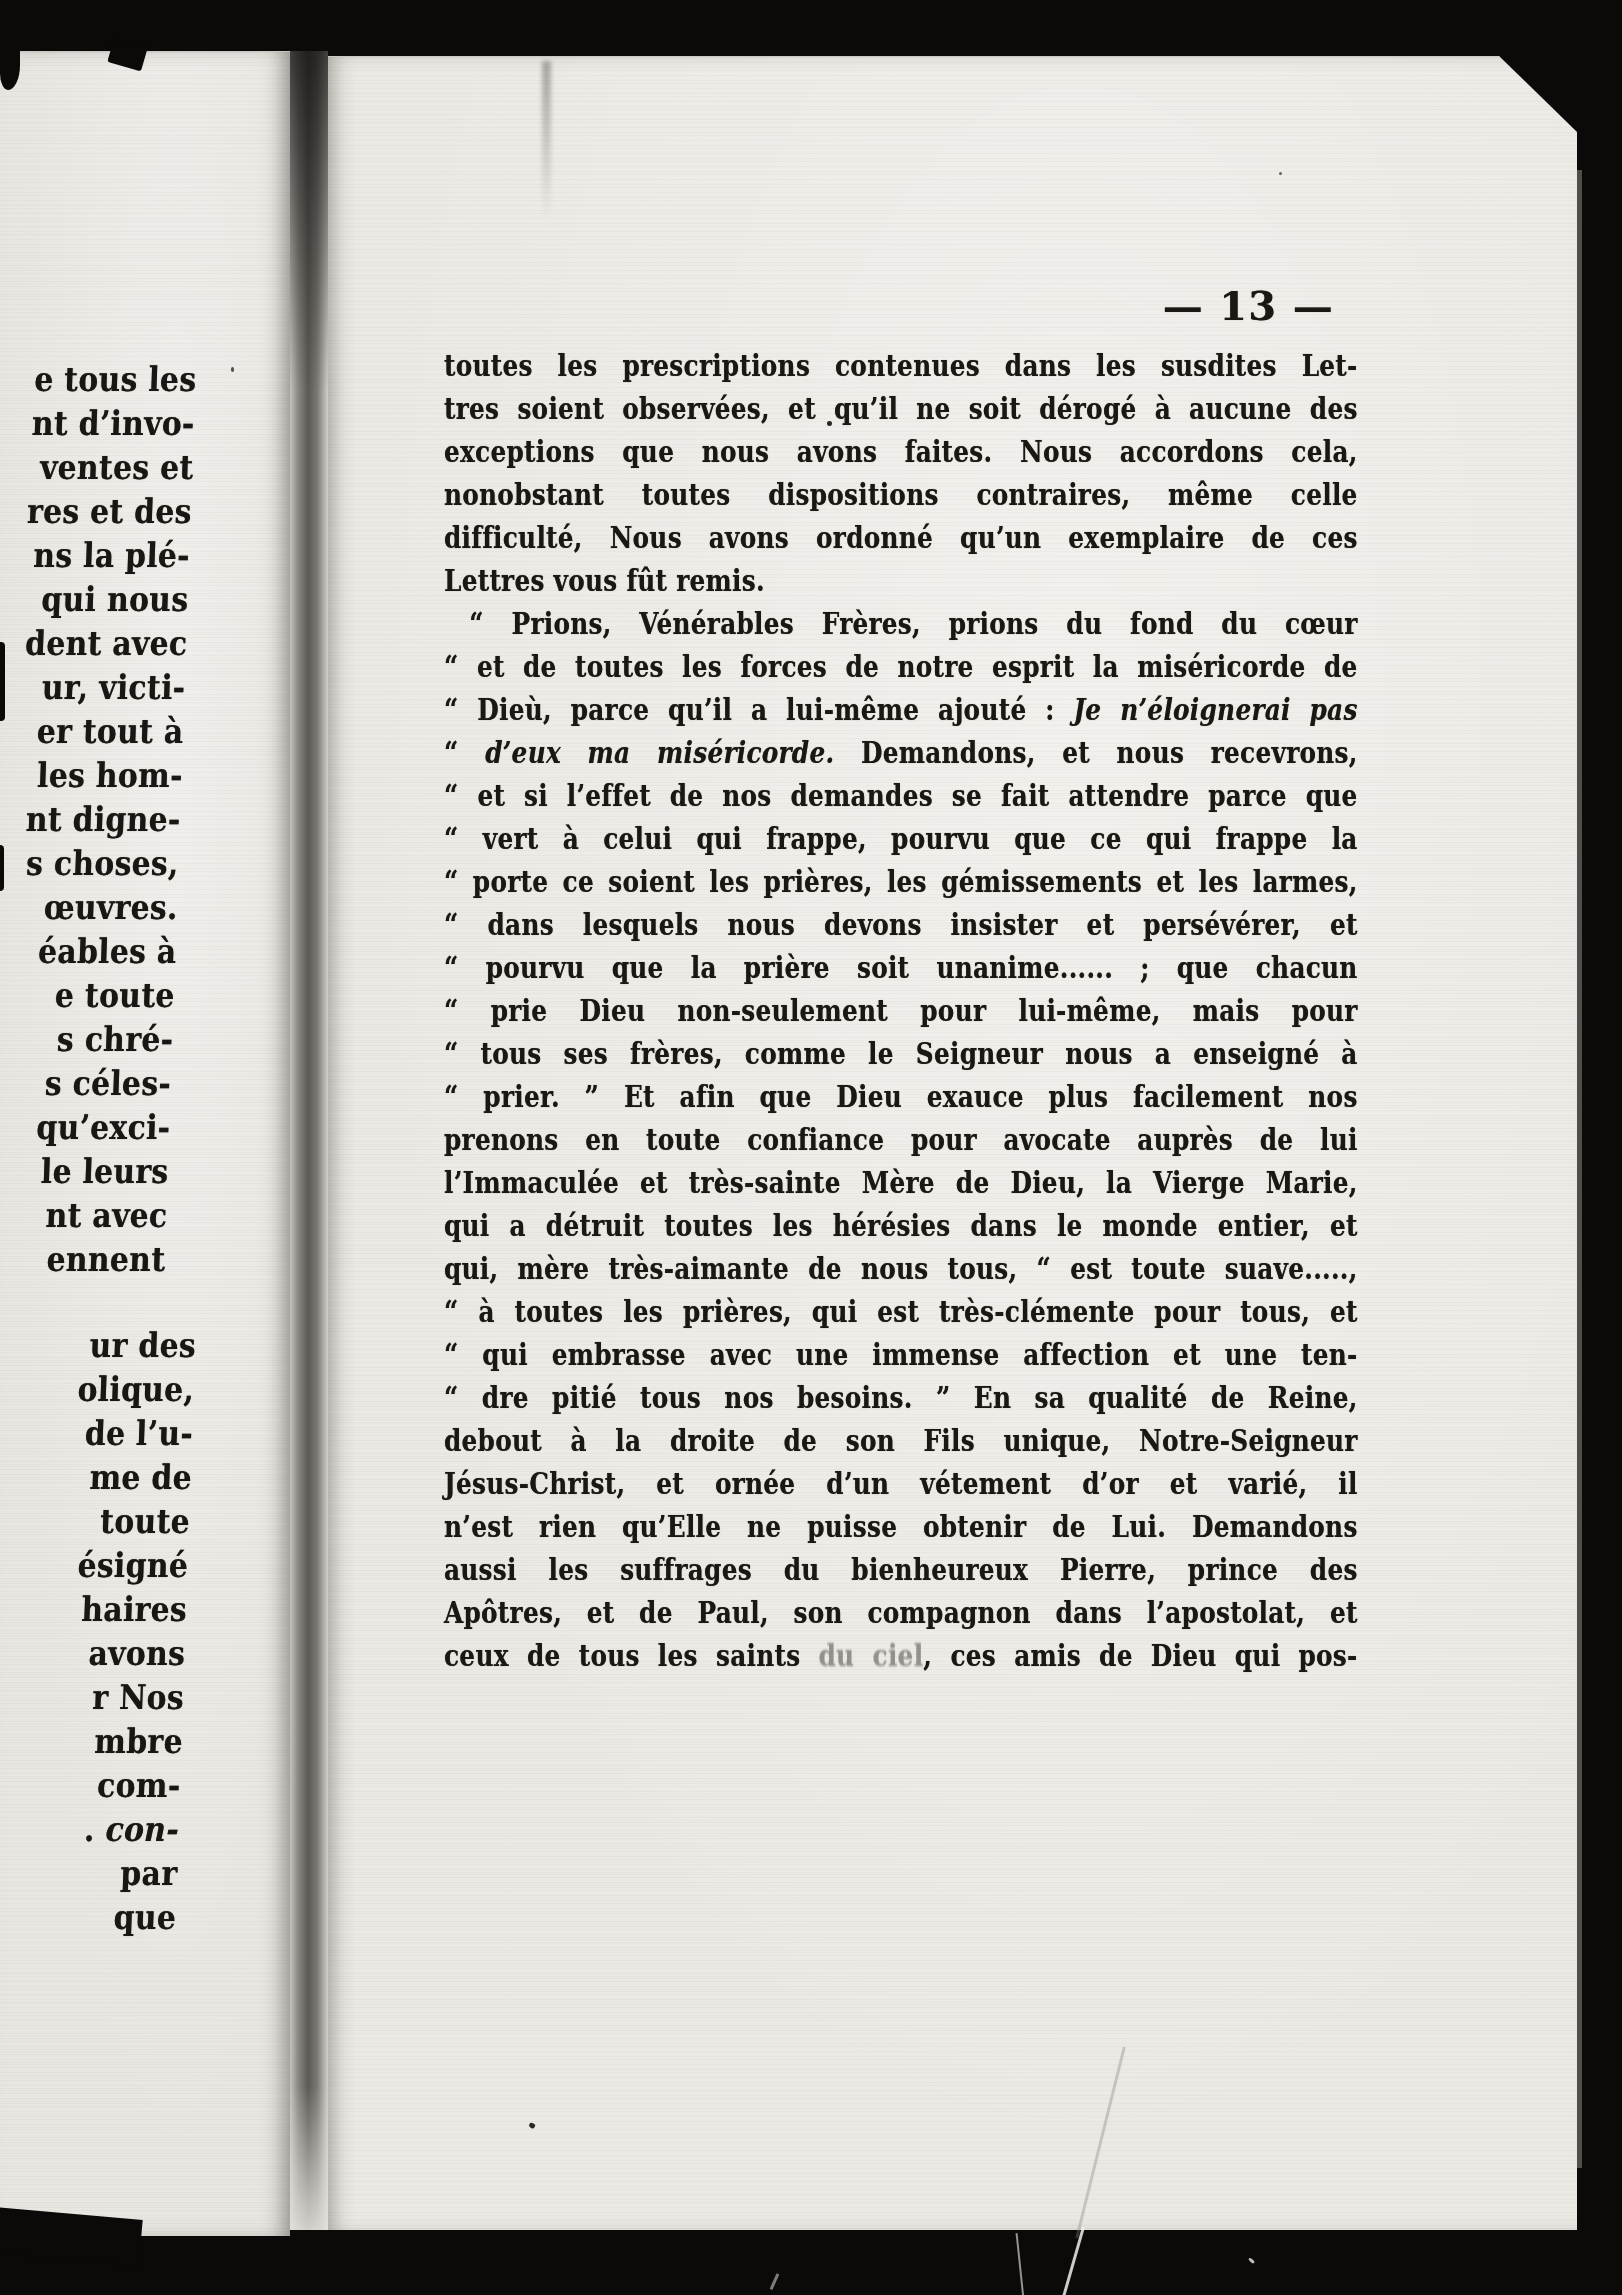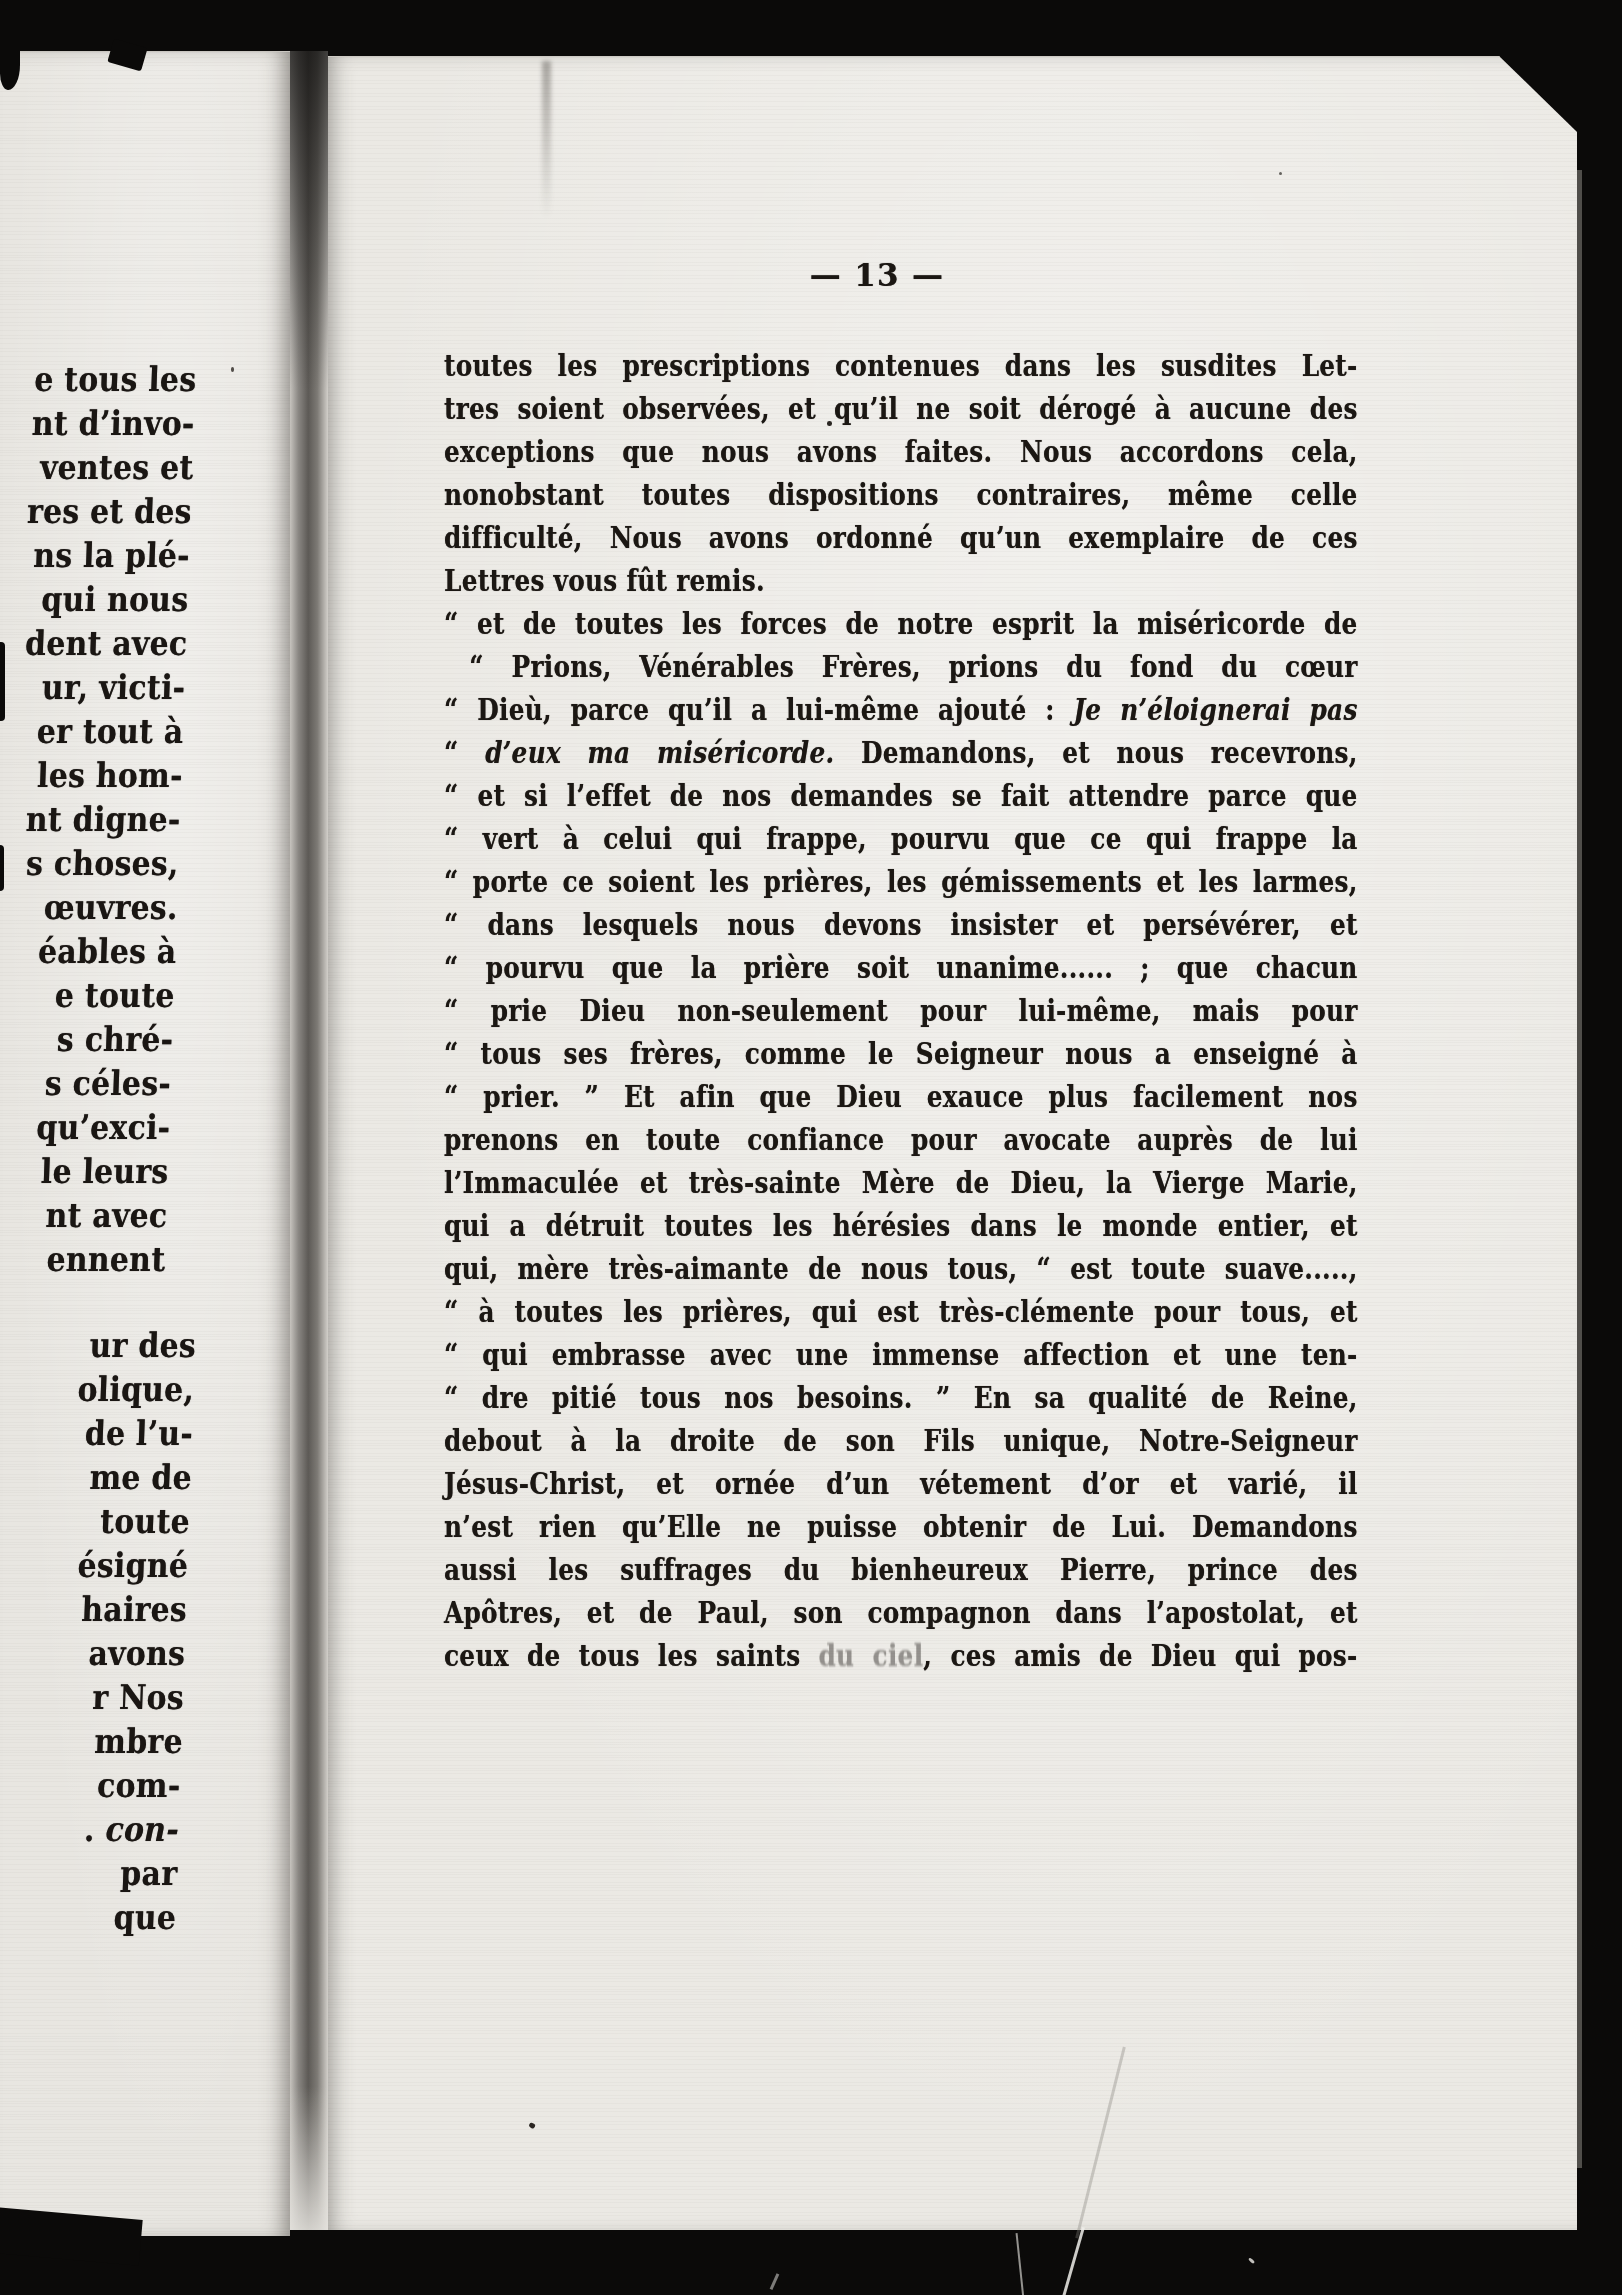--- a/index.html
+++ b/index.html
@@ -34,22 +34,22 @@
     background:linear-gradient(to top, rgba(230,228,223,0.85), rgba(230,228,223,0));
   }
   #main-page{
     left:328px;top:56px;width:1249px;height:2174px;
     box-shadow:inset 13px 0 22px -9.2px rgba(58,55,50,0.45);
     border-top:1.3px solid #cdcac4;
     clip-path:polygon(0 0, 1171px 0, 1249px 76px, 1249px 2174px, 0 2174px);
   }
   
   #page-number{
-    position:absolute;left:92px;top:200px;width:914px;
-    text-align:center;font-size:31px;font-weight:bold;color:#1b1713;
+    position:absolute;left:92px;top:225px;width:914px;
+    text-align:right;font-size:40px;font-weight:bold;color:#1b1713;
     letter-spacing:1.3px;text-shadow:0 0 0.7px rgba(27,23,19,0.7);
   }
   #text-block{position:absolute;left:92px;top:286px;width:914px;color:#1b1713;}
   .line{height:43px;line-height:43px;margin-left:24px;}
   .line-inner{
     display:inline-block;width:1087px;
     transform:scaleX(0.8405);transform-origin:0 50%;
     font-size:29.5px;font-weight:bold;letter-spacing:0.3px;
     text-align:justify;text-align-last:justify;
     text-shadow:0 0 0.8px rgba(27,23,19,0.65);
@@ -140,22 +140,22 @@
 
   <div id="main-page" class="paper">
     <div id="page-number">— 13 —</div>
     <div id="text-block">
         <div class="line"><span class="line-inner">toutes les prescriptions contenues dans les susdites Let-</span></div>
         <div class="line"><span class="line-inner">tres soient observées, et qu’il ne soit dérogé à aucune des</span></div>
         <div class="line"><span class="line-inner">exceptions que nous avons faites. Nous accordons cela,</span></div>
         <div class="line"><span class="line-inner">nonobstant toutes dispositions contraires, même celle</span></div>
         <div class="line"><span class="line-inner">difficulté, Nous avons ordonné qu’un exemplaire de ces</span></div>
         <div class="line short"><span class="line-inner">Lettres vous fût remis.</span></div>
+        <div class="line indent"><span class="line-inner">“ Prions, Vénérables Frères, prions du fond du cœur</span></div>
         <div class="line"><span class="line-inner">“ et de toutes les forces de notre esprit la miséricorde de</span></div>
-        <div class="line indent"><span class="line-inner">“ Prions, Vénérables Frères, prions du fond du cœur</span></div>
         <div class="line"><span class="line-inner">“ Dieù, parce qu’il a lui-même ajouté : <span class="it">Je n’éloignerai pas</span></span></div>
         <div class="line"><span class="line-inner">“ <span class="it">d’eux ma miséricorde.</span> Demandons, et nous recevrons,</span></div>
         <div class="line"><span class="line-inner">“ et si l’effet de nos demandes se fait attendre parce que</span></div>
         <div class="line"><span class="line-inner">“ vert à celui qui frappe, pourvu que ce qui frappe la</span></div>
         <div class="line"><span class="line-inner">“ porte ce soient les prières, les gémissements et les larmes,</span></div>
         <div class="line"><span class="line-inner">“ dans lesquels nous devons insister et persévérer, et</span></div>
         <div class="line"><span class="line-inner">“ pourvu que la prière soit unanime...... ; que chacun</span></div>
         <div class="line"><span class="line-inner">“ prie Dieu non-seulement pour lui-même, mais pour</span></div>
         <div class="line"><span class="line-inner">“ tous ses frères, comme le Seigneur nous a enseigné à</span></div>
         <div class="line"><span class="line-inner">“ prier. ” Et afin que Dieu exauce plus facilement nos</span></div>

